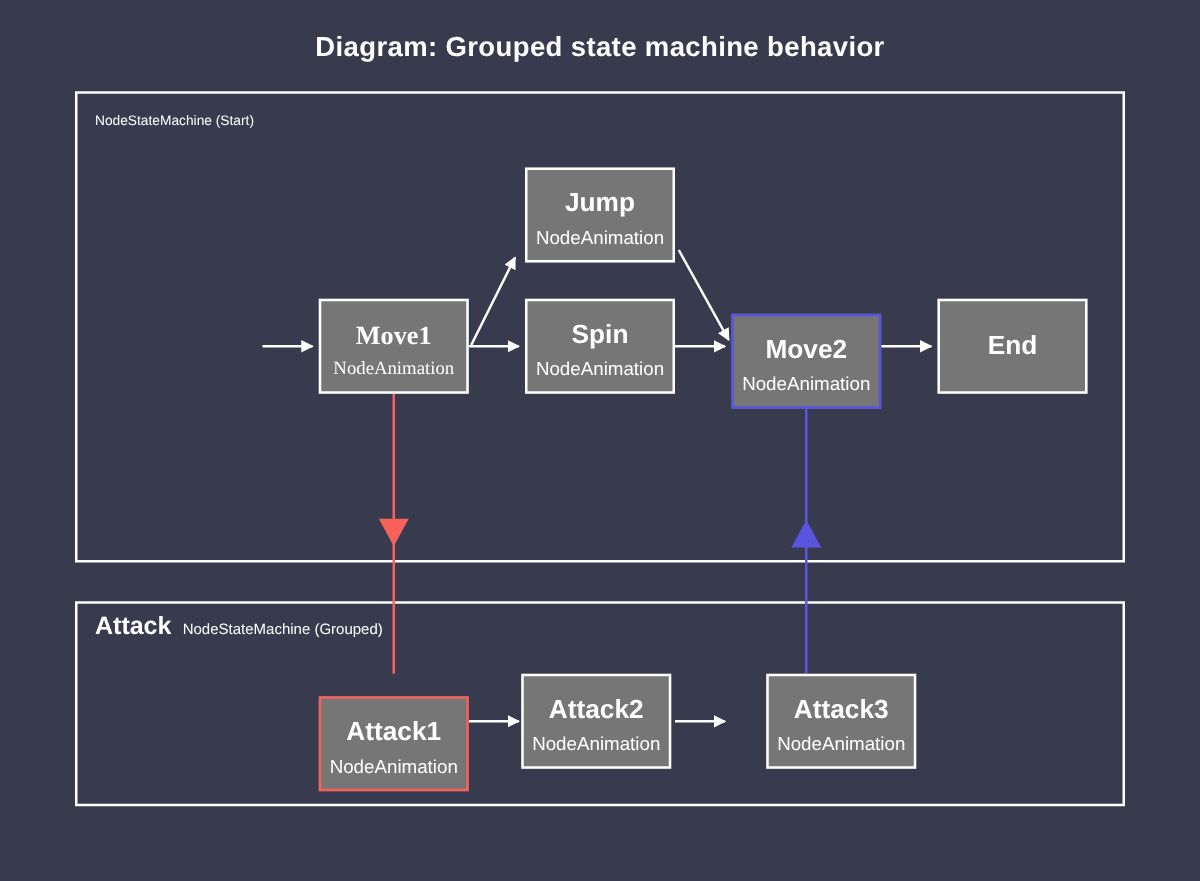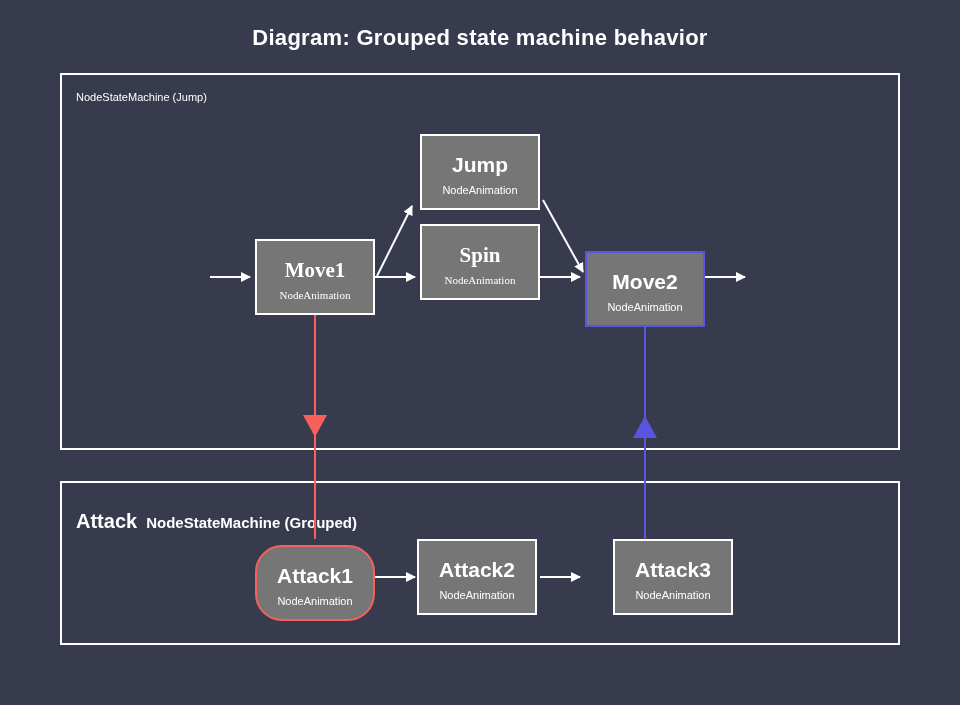--- a/index.html
+++ b/index.html
@@ -64,38 +64,37 @@
     white-space: nowrap;
   }
   #root-label {
     left: 76px;
     top: 91px;
   }
 
   #attack-label-wrap {
     position: absolute;
     left: 76px;
-    top: 509px;
+    top: 489px;
     display: flex;
     align-items: baseline;
     gap: 9px;
     white-space: nowrap;
     text-align: right;
   }
   #attack-label-wrap .grp-title {
     font-size: 20px;
     font-weight: bold;
     color: #ffffff;
     line-height: 24px;
   }
   #attack-label-wrap .grp-sub {
-    font-size: 15px;
+    font-size: 12px;
     color: #ffffff;
     line-height: 24px;
-    font-weight: bold;
   }
 
   
   .node {
     position: absolute;
     box-sizing: border-box;
     background: #767676;
     border: 2px solid #ffffff;
     display: flex;
     flex-direction: column;
@@ -104,44 +103,44 @@
     z-index: 5;
   }
   .node .node-title {
     font-size: 21px;
     font-weight: bold;
     color: #ffffff;
     line-height: 1.05;
     white-space: nowrap;
   }
   .node .node-sub {
-    font-size: 11px;
+    font-size: 15px;
     color: #ffffff;
     margin-top: 9px;
     line-height: 1;
     white-space: nowrap;
   }
   .node.no-sub .node-title {
     margin-top: 0;
   }
   .node.has-sub {
     padding-top: 6px;
   }
 
   .node.accent-blue { border-color: #5a54e0; }
   .node.accent-red  { border-color: #f8605c; }
 
   
   #node-start   { left: 90px;  top: 239px; width: 120px; height: 76px; }
   #node-move1   { left: 255px; top: 239px; width: 120px; height: 76px; font-family: Liberation Serif, serif; }
   #node-jump    { left: 420px; top: 134px; width: 120px; height: 76px; }
-  #node-spin    { left: 420px; top: 224px; width: 120px; height: 76px; font-family: Liberation Serif, serif; }
+  #node-spin    { left: 420px; top: 239px; width: 120px; height: 76px; }
   #node-move2   { left: 585px; top: 251px; width: 120px; height: 76px; }
   #node-end     { left: 750px; top: 239px; width: 120px; height: 76px; }
-  #node-attack1 { left: 255px; top: 545px; width: 120px; height: 76px; border-radius: 27px; }
+  #node-attack1 { left: 255px; top: 557px; width: 120px; height: 76px; }
   #node-attack2 { left: 417px; top: 539px; width: 120px; height: 76px; }
   #node-attack3 { left: 613px; top: 539px; width: 120px; height: 76px; }
 
   
   #edge-layer {
     position: absolute;
     left: 0; top: 0;
     width: 960px;
     height: 705px;
     z-index: 2;
@@ -205,21 +204,21 @@
       <line x1="540" y1="577" x2="580" y2="577" stroke="#ffffff" stroke-width="2" marker-end="url(#ah-white)"></line>
     </g>
 
     <g>
       <line x1="645" y1="539" x2="645" y2="315" stroke="#5a54e0" stroke-width="2"></line>
       <path d="M633,438 L657,438 L645,416 z" fill="#5a54e0"></path>
     </g>
   </svg>
 
   <div id="root-container" class="container-box"></div>
-  <div id="root-label" class="container-label-small">NodeStateMachine (Jump)</div>
+  <div id="root-label" class="container-label-small">NodeStateMachine (Start)</div>
 
   <div id="attack-container" class="container-box"></div>
   <div id="attack-label-wrap">
     <span class="grp-title">Attack</span>
     <span class="grp-sub">NodeStateMachine (Grouped)</span>
   </div>
 
 
   <div id="node-move1" class="node has-sub">
     <div class="node-title">Move1</div>
@@ -234,20 +233,23 @@
   <div id="node-spin" class="node has-sub">
     <div class="node-title">Spin</div>
     <div class="node-sub">NodeAnimation</div>
   </div>
 
   <div id="node-move2" class="node has-sub accent-blue">
     <div class="node-title">Move2</div>
     <div class="node-sub">NodeAnimation</div>
   </div>
 
+  <div id="node-end" class="node no-sub">
+    <div class="node-title">End</div>
+  </div>
 
   <div id="node-attack1" class="node has-sub accent-red">
     <div class="node-title">Attack1</div>
     <div class="node-sub">NodeAnimation</div>
   </div>
 
   <div id="node-attack2" class="node has-sub">
     <div class="node-title">Attack2</div>
     <div class="node-sub">NodeAnimation</div>
   </div>

